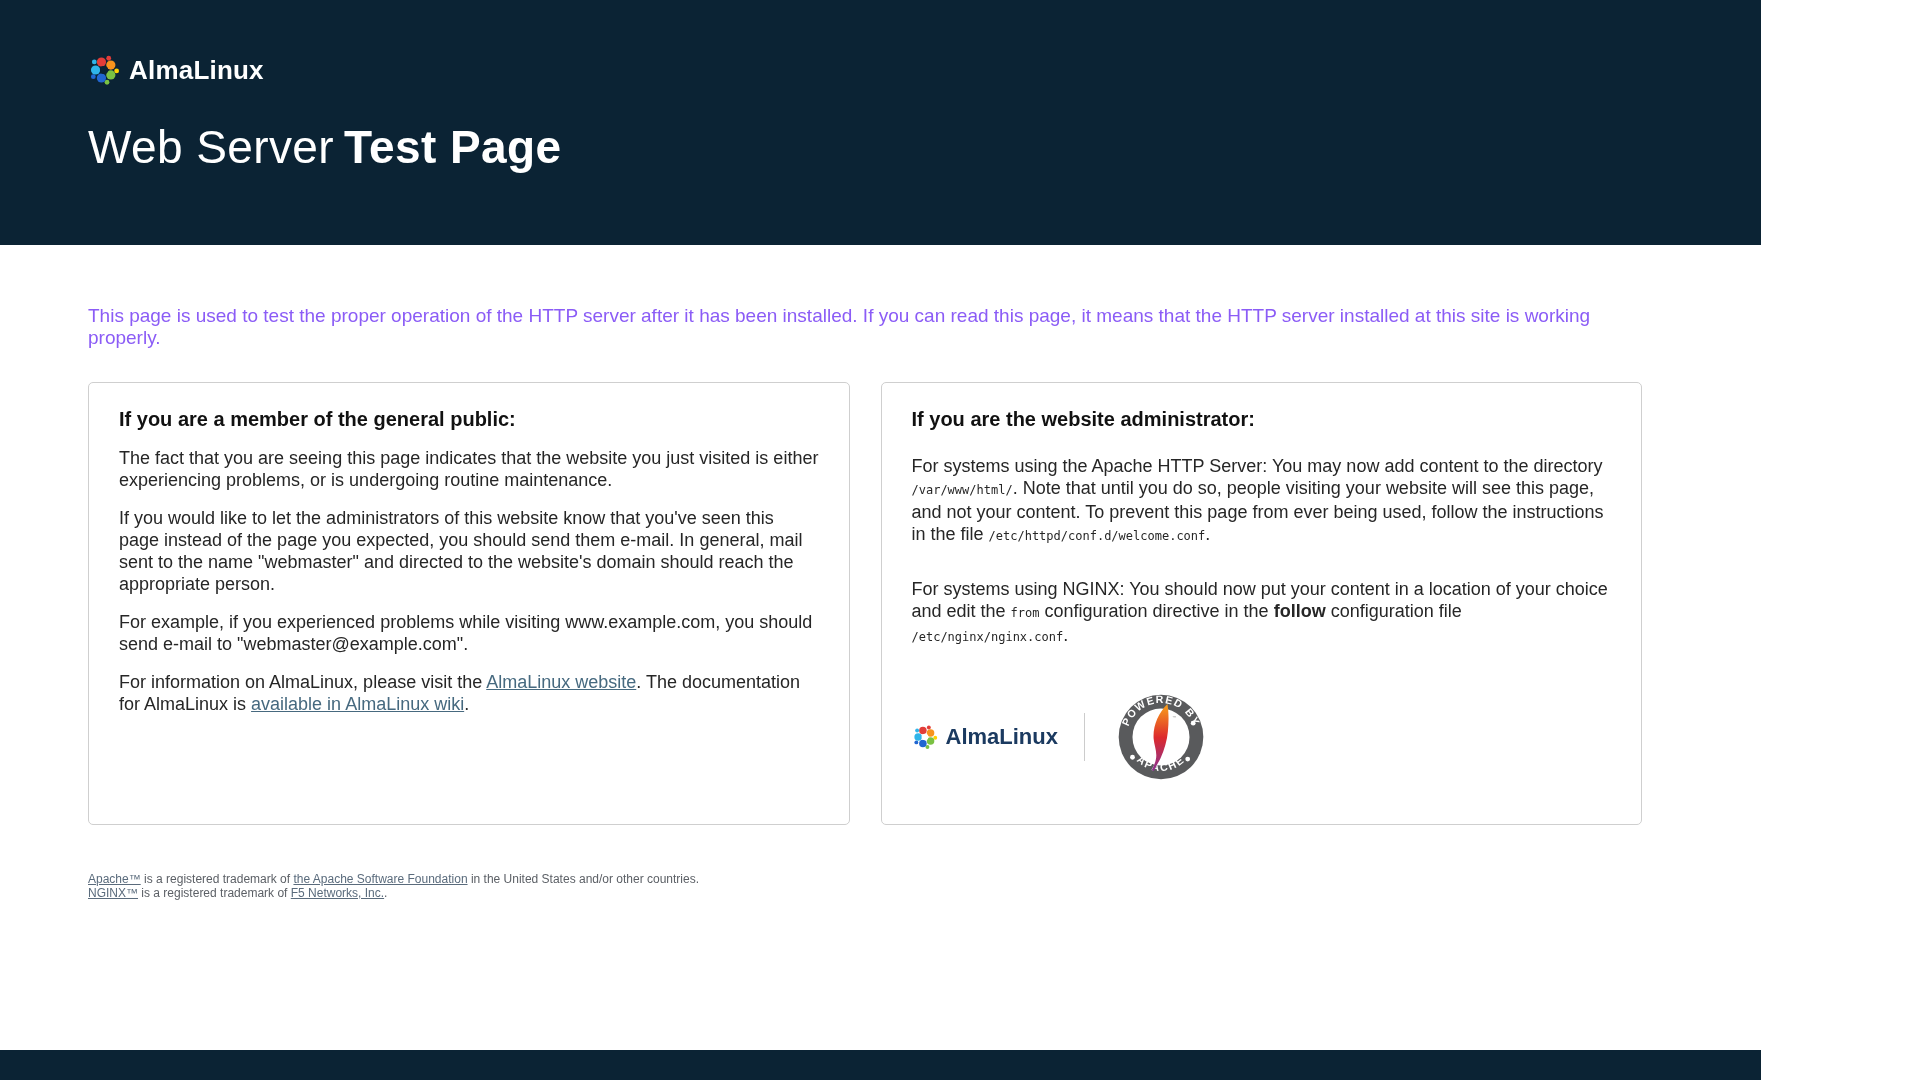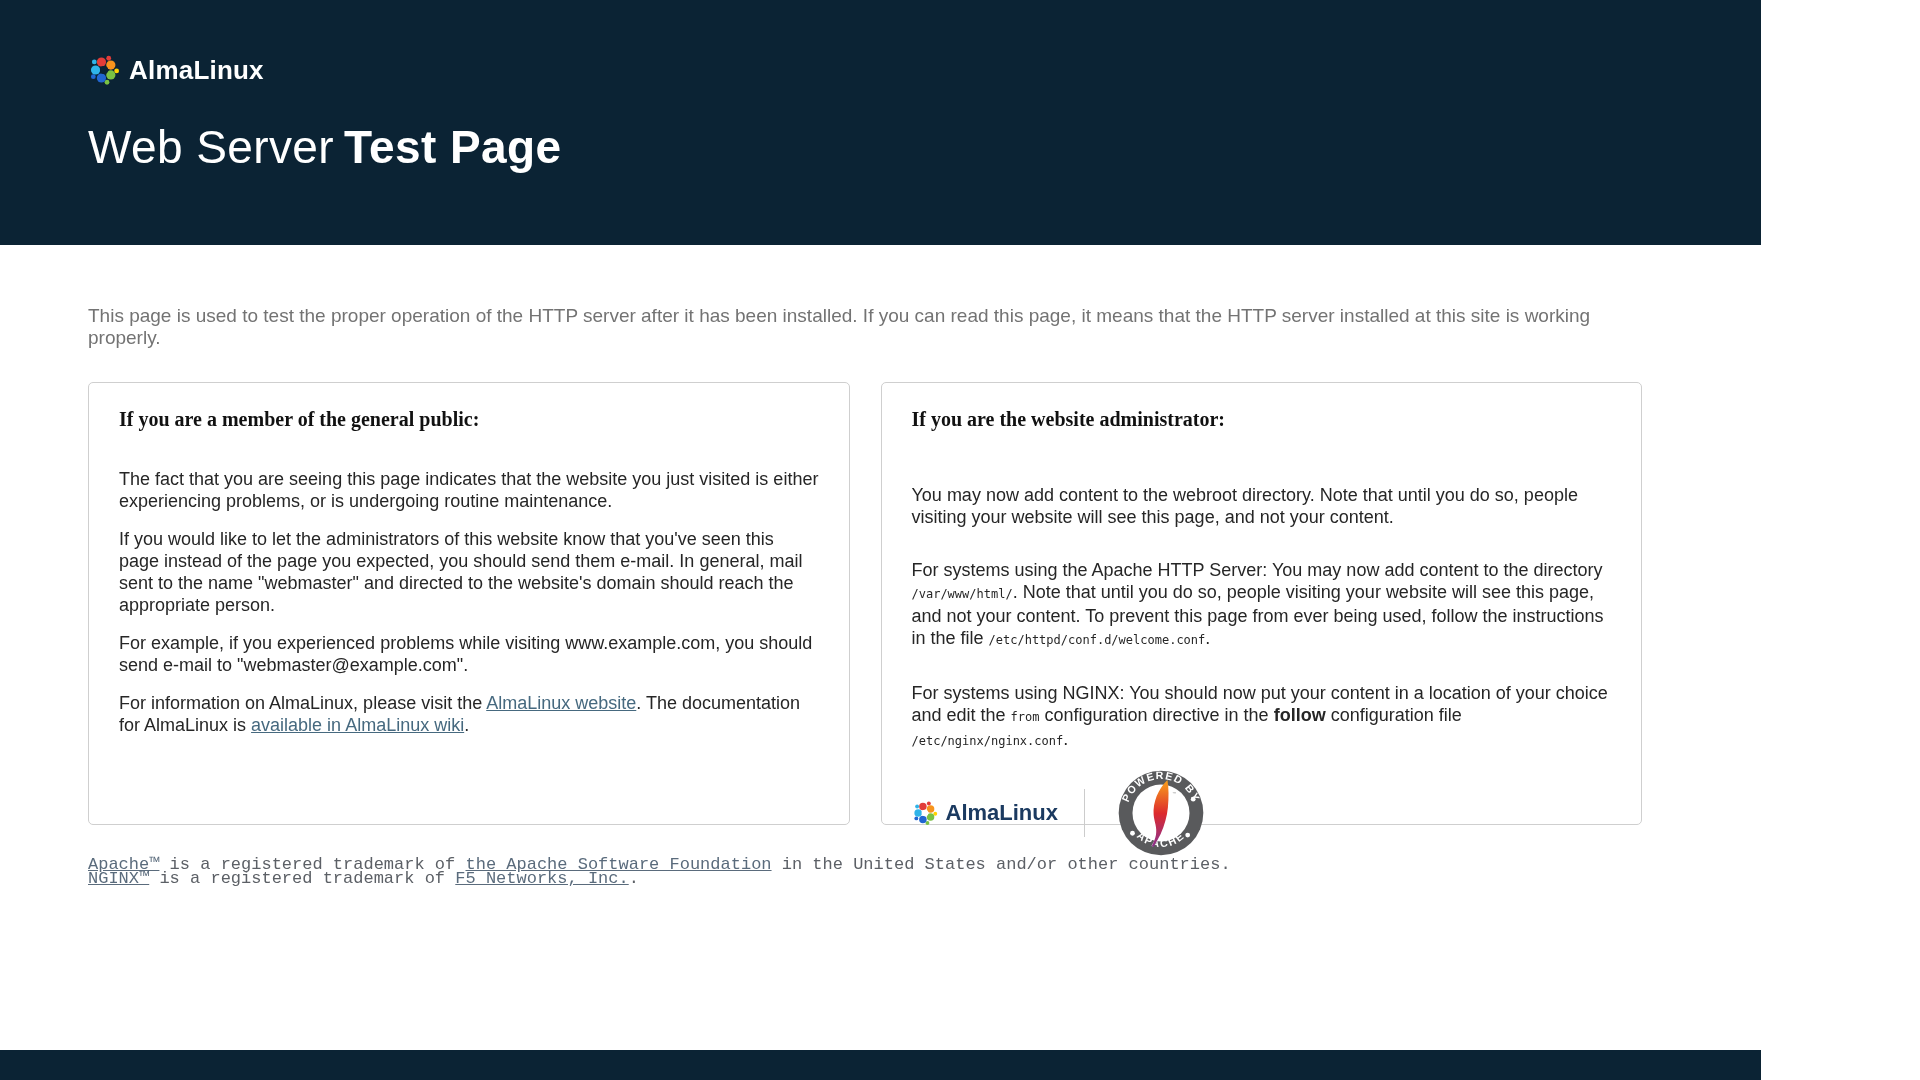--- a/index.html
+++ b/index.html
@@ -9,38 +9,38 @@
   
   .masthead{height:245px;background:#0b2334;padding:54px 0 0 88px;box-sizing:border-box;color:#fff;}
   .logo-row{display:flex;align-items:center;gap:9px;}
   .logo-icon svg{width:32px;height:32px;display:block;}
   .logo-text{font-size:26px;font-weight:bold;letter-spacing:.2px;}
   .page-title{margin:34px 0 0;font-size:46px;font-weight:normal;letter-spacing:.4px;}
   .page-title .t-bold{font-weight:bold;margin-left:10px;}
 
   
   main{padding:0 119px 0 88px;}
-  .intro{margin:60px 0 33px;font-size:19px;color:#737373;}
+  .intro{margin:60px 0 33px;font-size:19px;color:#8b5cf6;}
 
   .cards{display:flex;gap:31px;height:443px;align-items:stretch;}
   .card{flex:1;border:1px solid #cfcfcf;border-radius:5px;padding:25px 30px;
         box-sizing:border-box;background:#fff;}
-  .card h2{margin:0 0 37px;font-size:20px;color:#111;font-family:Liberation Serif, serif;}
+  .card h2{margin:0 0 8px;font-size:20px;color:#111;}
   .card p{margin:16px 0 15px;font-size:18px;line-height:22px;color:#262626;}
   code{font-family:"DejaVu Sans Mono","Liberation Mono",monospace;font-size:12px;}
   a.link{color:#46697f;text-decoration:underline;cursor:pointer;}
 
   .card-admin{display:flex;flex-direction:column;}
   .logos-row{margin-top:auto;margin-bottom:16px;display:flex;align-items:center;}
   .alma-bottom{display:flex;align-items:center;gap:8px;color:#1b3a60;font-weight:bold;font-size:22px;}
   .alma-bottom svg{width:26px;height:26px;display:block;}
   .v-divider{width:1px;height:48px;background:#ccc;margin:0 30px 0 26px;}
   .badge svg{width:92px;height:92px;display:block;}
 
-  .fineprint{margin-top:33px;font-size:17px;line-height:14px;color:#5c6066;font-family:Liberation Mono, monospace;}
+  .fineprint{margin-top:47px;font-size:12px;line-height:14px;color:#5c6066;}
   .fineprint p{margin:0;}
   .fineprint a{color:#5a6b7c;text-decoration:underline;cursor:pointer;}
 
   .bottom-bar{position:absolute;left:0;bottom:0;width:100%;height:30px;background:#0b2334;}
 </style>
 </head>
 <body>
 
 <div class="page">
 
@@ -74,21 +74,20 @@
       <section class="card">
         <h2>If you are a member of the general public:</h2>
         <p><span>The fact that you are seeing this page indicates that the website you just visited is either experiencing problems, or is undergoing routine maintenance.</span></p>
         <p><span>If you would like to let the administrators of this website know that you've seen this page instead of the page you expected, you should send them e-mail. In general, mail sent to the name "webmaster" and directed to the website's domain should reach the appropriate person.</span></p>
         <p><span>For example, if you experienced problems while visiting www.example.com, you should send e-mail to "webmaster@example.com".</span></p>
         <p><span>For information on AlmaLinux, please visit the </span><a class="link" href="#">AlmaLinux website</a><span>. The documentation for AlmaLinux is </span><a class="link" href="#">available in AlmaLinux wiki</a><span>.</span></p>
       </section>
 
       <section class="card card-admin">
         <h2>If you are the website administrator:</h2>
-        <p><span>You may now add content to the webroot directory. Note that until you do so, people visiting your website will see this page, and not your content.</span></p>
         <p><span>For systems using the Apache HTTP Server: You may now add content to the directory </span><code>/var/www/html/</code><span>. Note that until you do so, people visiting your website will see this page, and not your content. To prevent this page from ever being used, follow the instructions in the file </span><code>/etc/httpd/conf.d/welcome.conf</code><span>.</span></p>
         <p><span>For systems using NGINX: You should now put your content in a location of your choice and edit the </span><code>from</code><span> configuration directive in the </span><b>follow</b><span> configuration file </span><code>/etc/nginx/nginx.conf</code><span>.</span></p>
 
         <div class="logos-row">
           <div class="alma-bottom">
             <svg viewBox="0 0 36 36">
               <circle cx="15.1" cy="9.0" r="5.2" fill="#e23d39"></circle>
                 <circle cx="23.3" cy="4.8" r="2.7" fill="#e23d39"></circle>
               <circle cx="25.7" cy="12.4" r="5.2" fill="#f7941d"></circle>
                 <circle cx="32.2" cy="19.0" r="2.7" fill="#ffd200"></circle>

